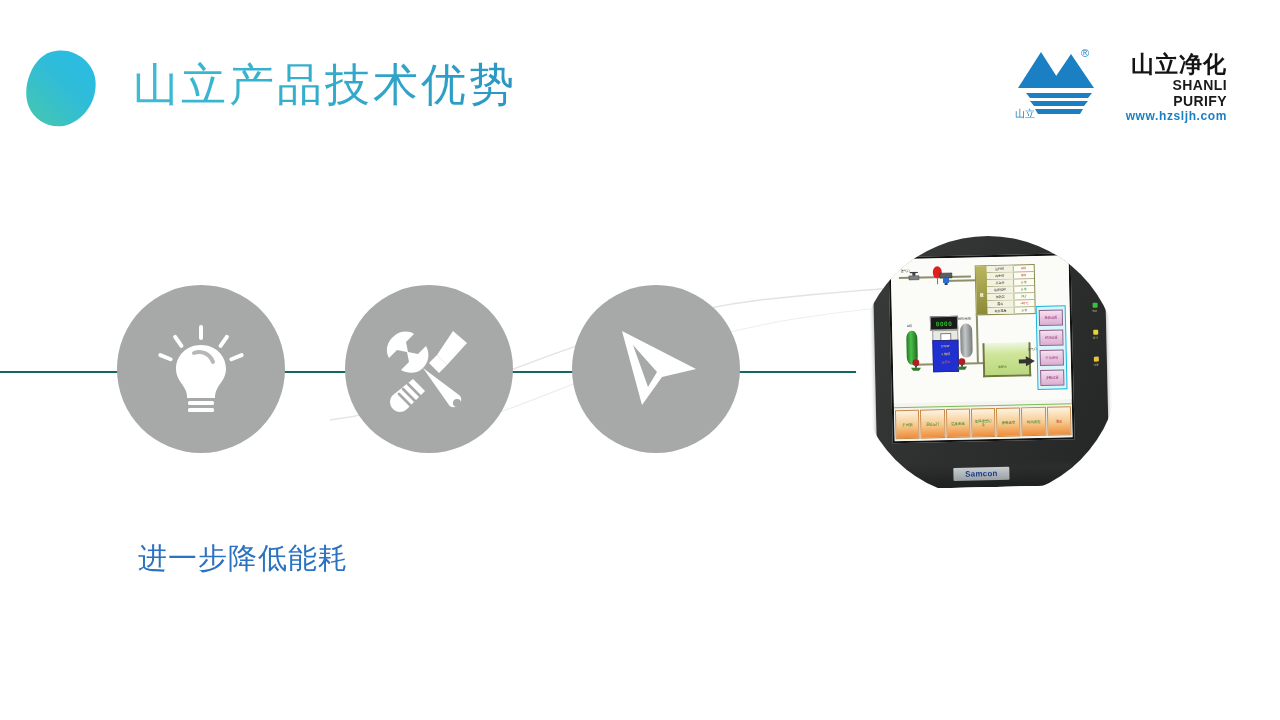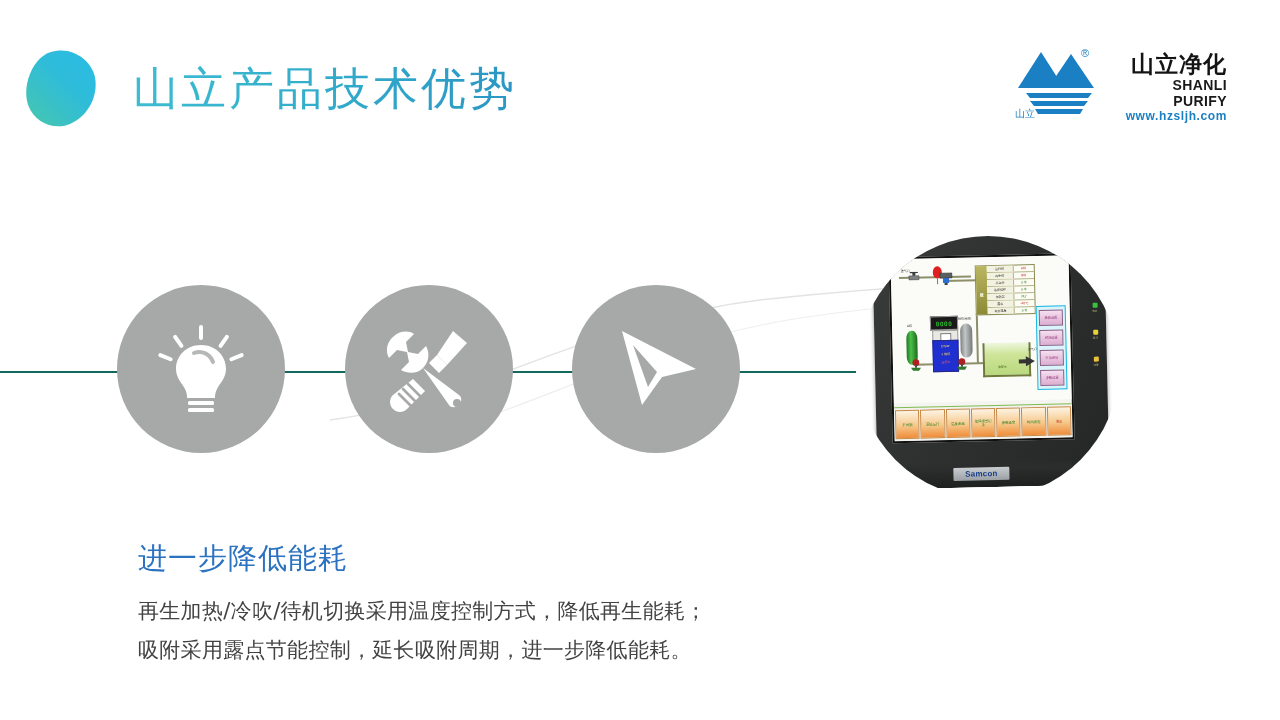--- a/index.html
+++ b/index.html
@@ -29,21 +29,21 @@
     height: 78px;
   }
   .page-title {
     position: absolute;
     left: 133px;
     top: 58px;
     font-size: 45px;
     line-height: 62px;
     letter-spacing: 3px;
     font-weight: 400;
-    font-family: Liberation Serif, serif;
+    font-family: Liberation Mono, monospace;
     background: linear-gradient(90deg, #3dbcd2 0%, #33aecb 45%, #2b96c4 100%);
     -webkit-background-clip: text;
     background-clip: text;
     color: transparent;
     white-space: nowrap;
   }
 
   
   .logo {
     position: absolute;
@@ -592,18 +592,14 @@
           <span class="led-label">报警</span>
         </div>
       </div>
 
       <div class="panel-base"></div>
       <div class="brand-plate">Samcon</div>
     </div>
   </div>
 
   <div class="section-heading">进一步降低能耗</div>
-  <div class="body-text">
-    <div>再生加热/冷吹/待机切换采用温度控制方式，降低再生能耗；</div>
-    <div>吸附采用露点节能控制，延长吸附周期，进一步降低能耗。</div>
-  </div>
 
 </div>
 
 </body></html>

